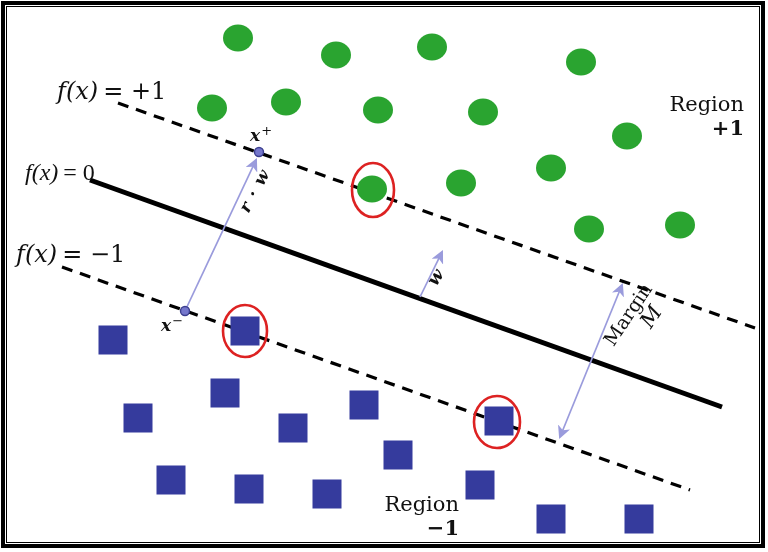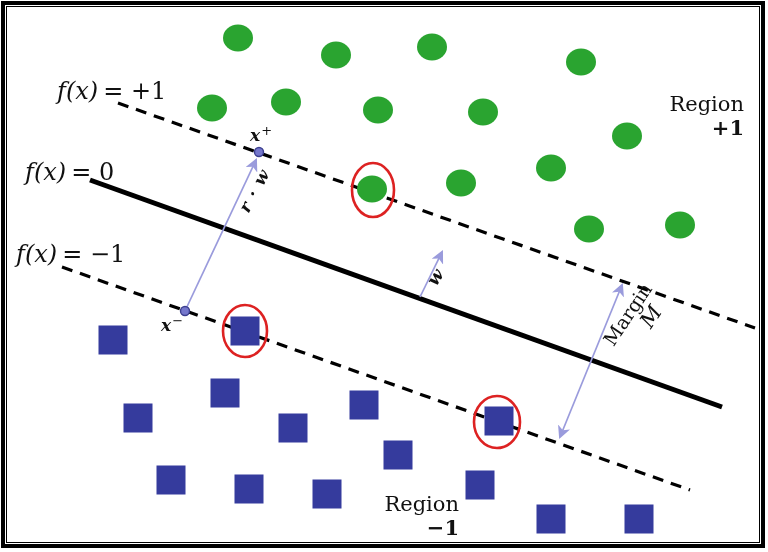--- a/index.html
+++ b/index.html
@@ -87,21 +87,21 @@
     <line x1="185" y1="311" x2="256" y2="160" stroke="#9a9bdc" stroke-width="1.7" marker-end="url(#ah)"></line>
     <line x1="420" y1="297" x2="442" y2="252" stroke="#9a9bdc" stroke-width="1.7" marker-end="url(#ah)"></line>
     <line x1="622" y1="285" x2="560" y2="437" stroke="#9a9bdc" stroke-width="1.7" marker-end="url(#ah)" marker-start="url(#ah)"></line>
     <circle cx="259" cy="152" r="4.5" fill="#7577cc" stroke="#3c3f8f" stroke-width="1.4"></circle>
     <circle cx="185" cy="311" r="4.5" fill="#7577cc" stroke="#3c3f8f" stroke-width="1.4"></circle>
   </svg>
 
 <div class="lbl" style="left:57px;top:79px;">
   <span class="it">f(x)</span><span class="eqv">= +1</span>
 </div>
-<div class="lbl" style="left:25px;top:160px;">
+<div class="lbl" style="left:25px;top:160px;font-family:Liberation Serif, serif;">
   <span class="it">f(x)</span><span class="eqv">= 0</span>
 </div>
 <div class="lbl" style="left:8px;top:242px;padding-left:8px;">
   <span class="it">f(x)</span><span class="eqv">= −1</span>
 </div>
 
 <div class="lbl small" style="left:250px;top:124px;">
   <span class="it bold">x</span><sup>+</sup>
 </div>
 <div class="lbl small" style="left:161px;top:314px;">

